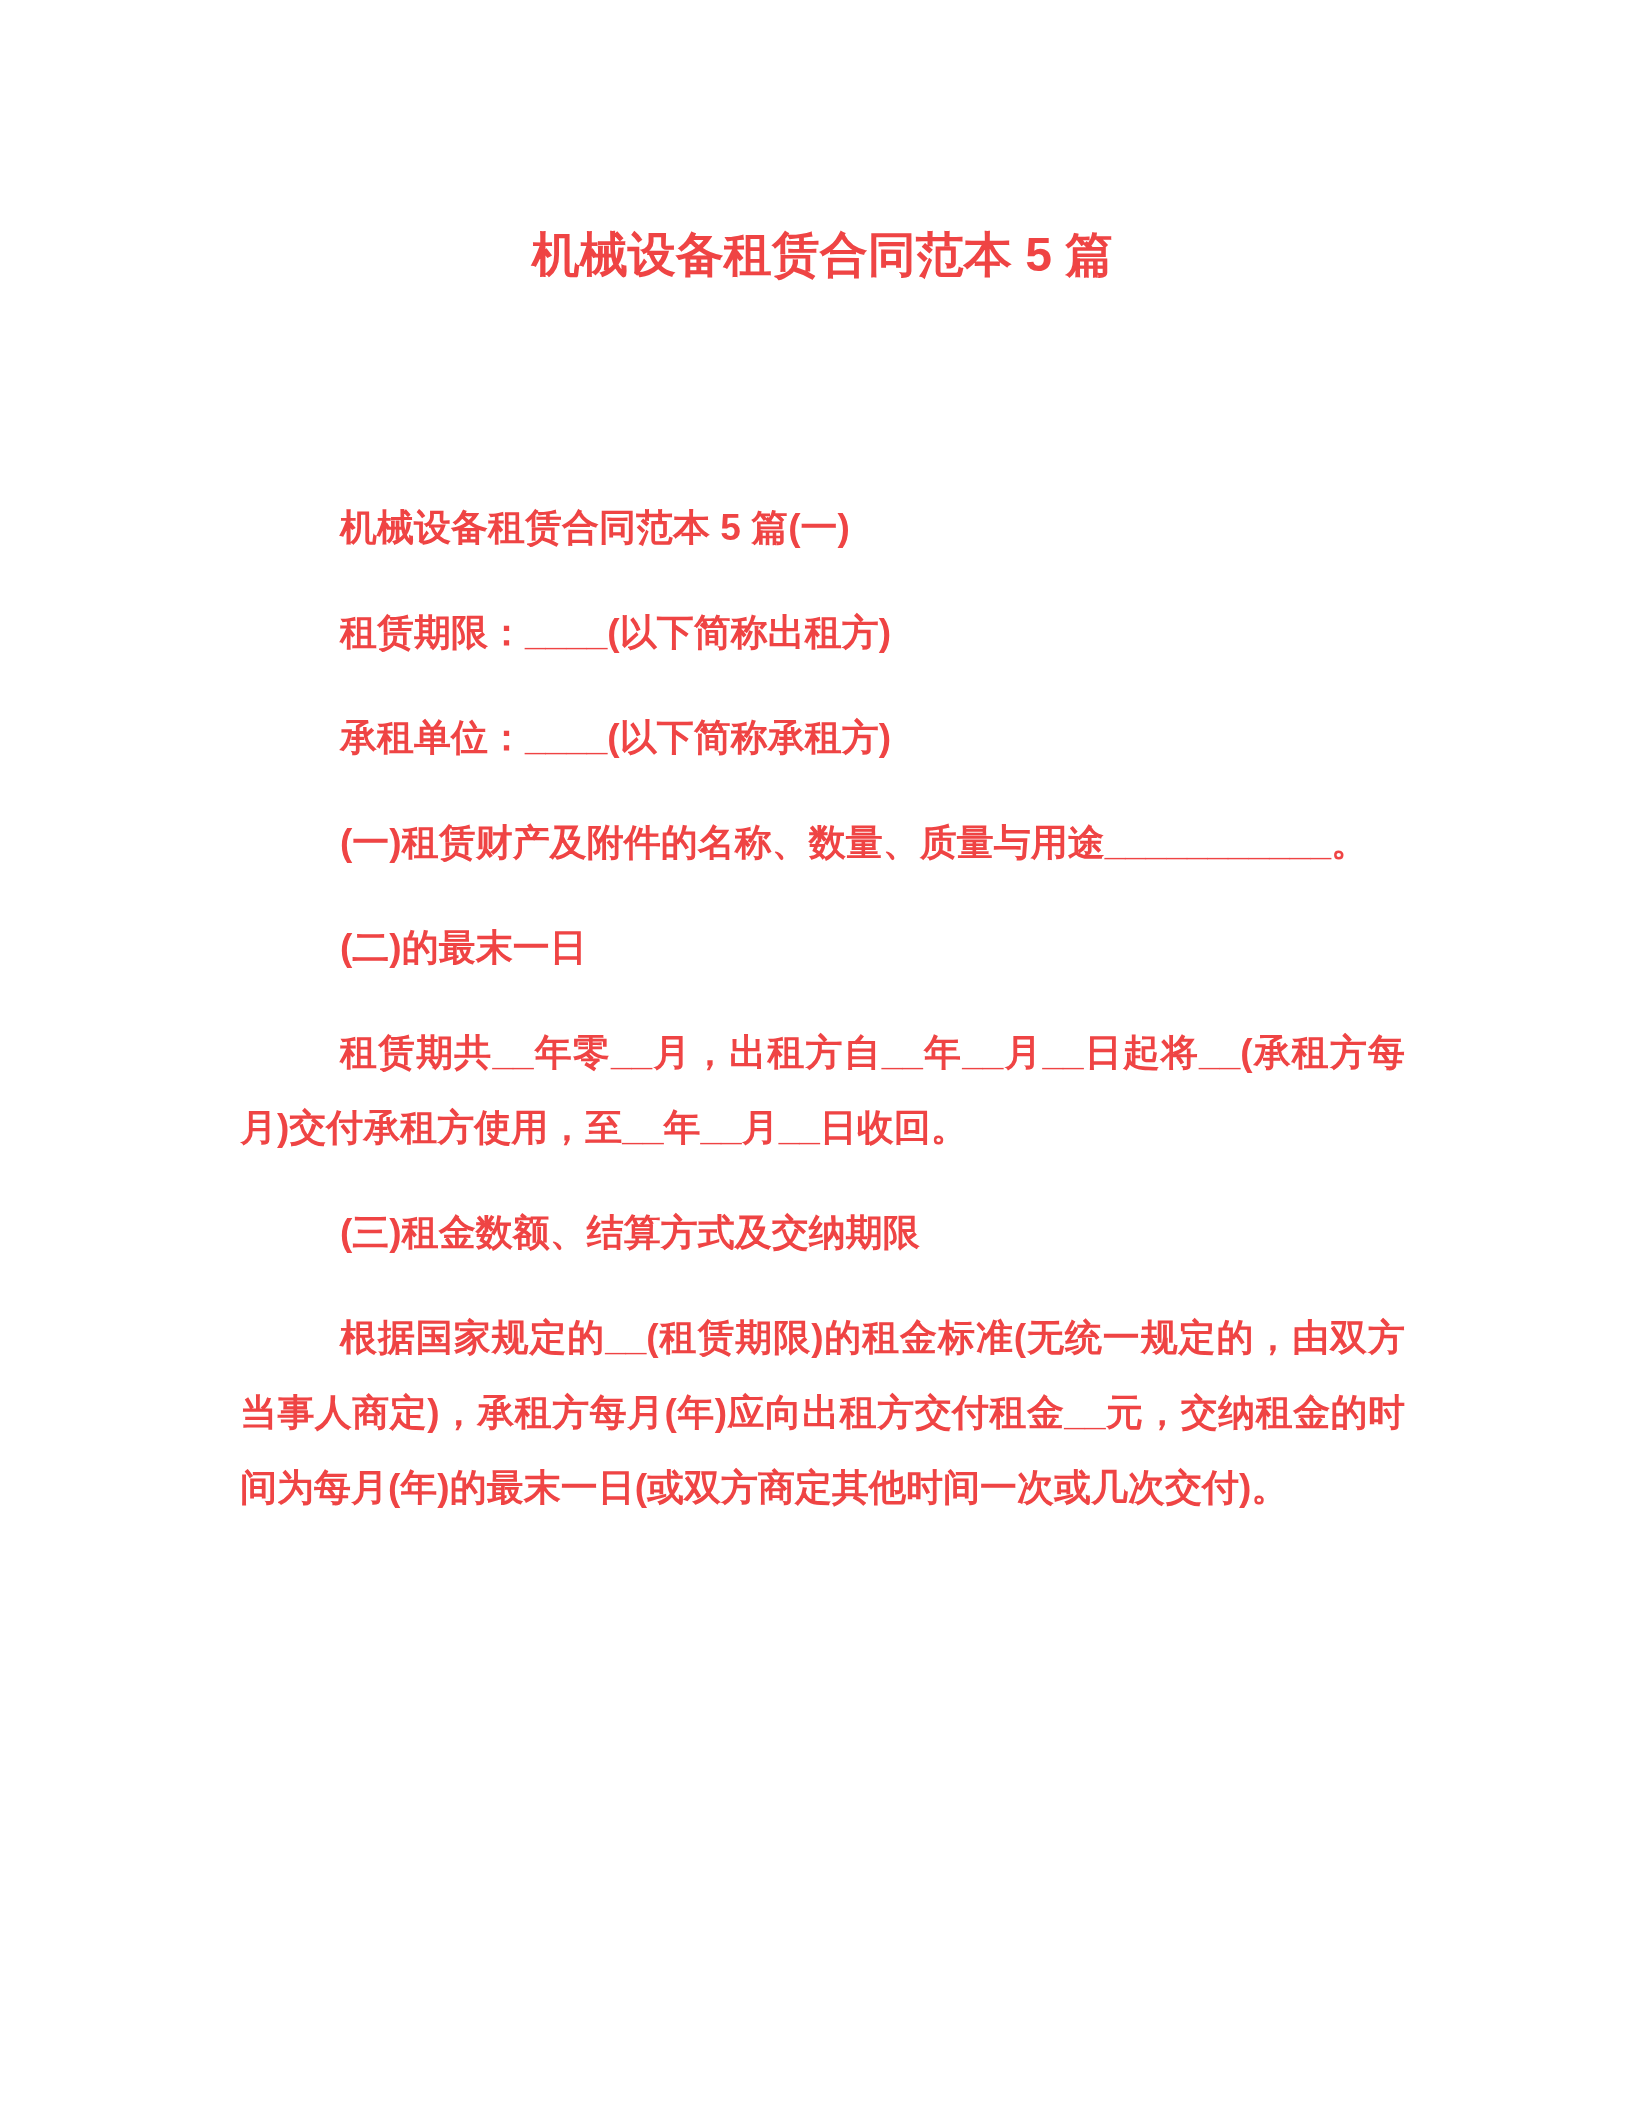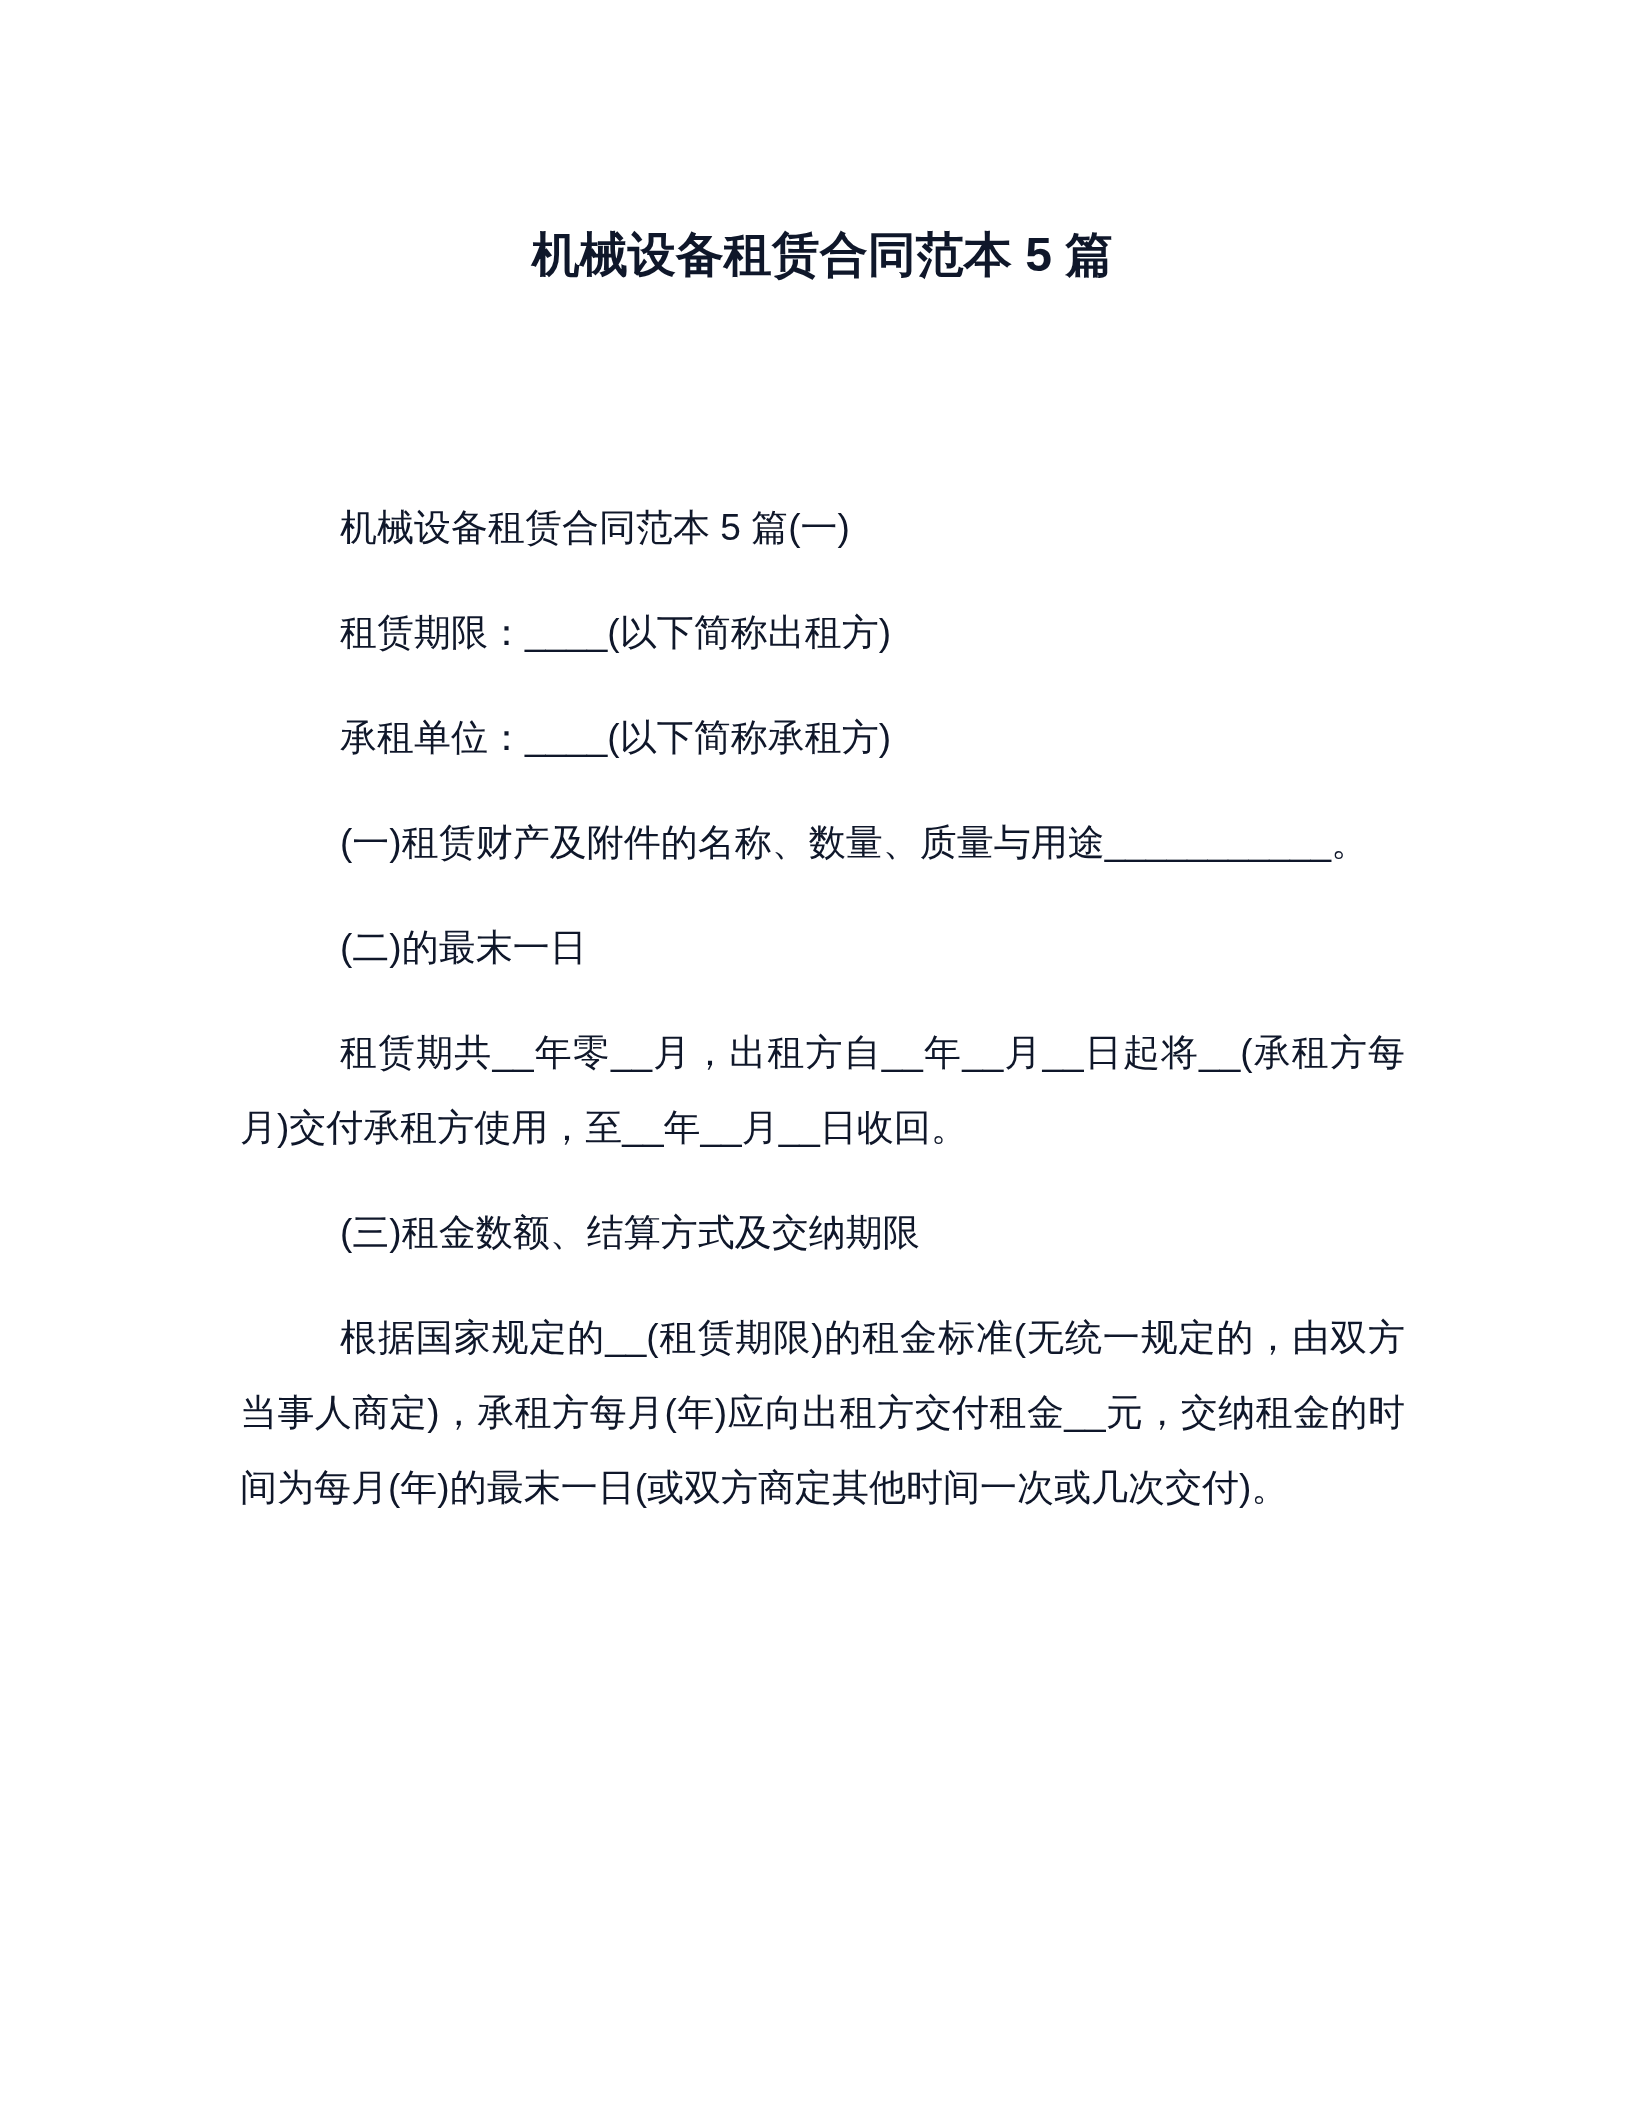--- a/index.html
+++ b/index.html
@@ -8,39 +8,39 @@
     background: #ffffff;
   }
   .page {
     position: relative;
     width: 1632px;
     height: 2112px;
     background: #ffffff;
     box-sizing: border-box;
     padding: 226px 227px 0 240px;
     font-family: "Liberation Sans", "DejaVu Sans", sans-serif;
-    color: #0f172a;
+    color: #ef4444;
     overflow: hidden;
   }
   .doc-title {
     margin: 0;
     font-size: 48px;
     line-height: 58px;
     font-weight: bold;
     text-align: center;
     white-space: nowrap;
   }
   .content {
     margin-top: 206px;
   }
   .para {
     margin: 0 0 30px 0;
     font-size: 37px;
     line-height: 75px;
-    font-weight: normal;
+    font-weight: bold;
     text-indent: 100px;
     text-align: justify;
     word-break: break-all;
     overflow-wrap: break-word;
   }
 </style>
 </head>
 <body>
 
 <div class="page">

